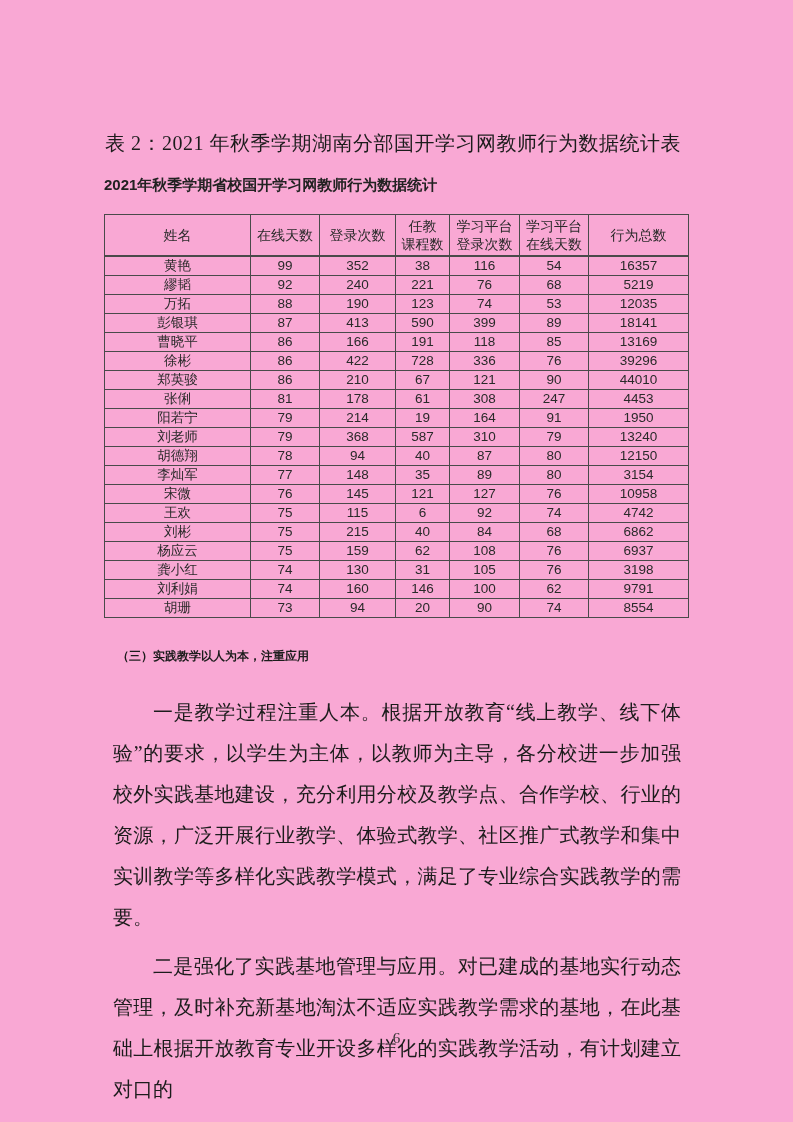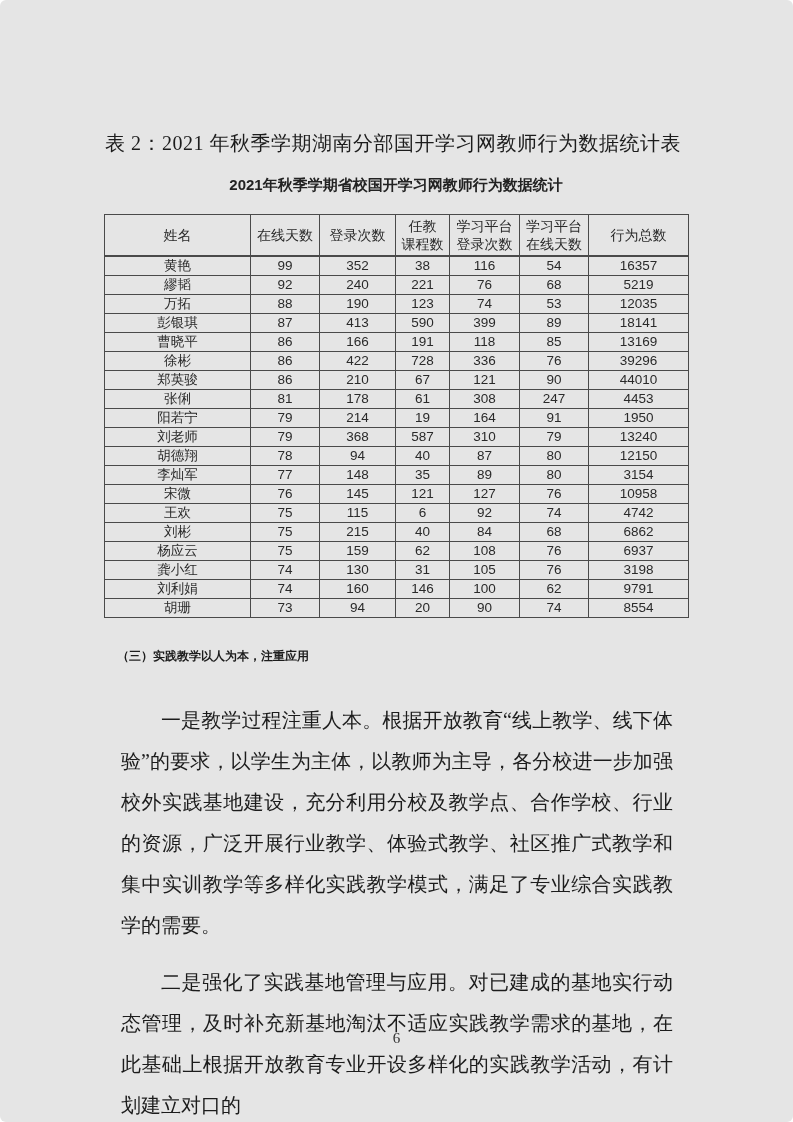--- a/index.html
+++ b/index.html
@@ -4,35 +4,34 @@
 <style>
   html, body { margin: 0; padding: 0; }
   body {
     width: 793px; height: 1122px;
     background: #ffffff;
     font-family: "Liberation Serif", "DejaVu Serif", serif;
     color: #1c1c1c;
     position: relative;
     overflow: hidden;
   }
-  .page { position: absolute; inset: 0; background: #e5e5e5; border-radius: 6px; }
+  .page { position: absolute; inset: 0; background: #f9a8d4; }
 
   .doc-title {
     position: absolute;
     left: 105px; top: 130px; width: 600px;
     font-size: 20px; font-weight: 400;
     letter-spacing: 0.5px;
     font-family: "Liberation Serif", "DejaVu Serif", serif;
     white-space: nowrap;
   }
 
   .table-caption {
     position: absolute;
     left: 104px; top: 176px; width: 584px;
-    text-align: center;
     font-family: "Liberation Sans", "DejaVu Sans", sans-serif;
     font-size: 15px; font-weight: 700;
     color: #222222;
   }
 
   table.stats {
     position: absolute;
     left: 104px; top: 214px;
     width: 584px;
     border-collapse: collapse;
@@ -68,21 +67,21 @@
     font-size: 12px; font-weight: 700;
     text-indent: 1em;
     font-family: "Liberation Serif", "DejaVu Serif", serif;
   }
 
   .body-text {
     position: absolute;
     left: 105px; top: 684px; width: 584px;
   }
   .body-text p {
-    margin: 16px;
+    margin: 8px;
     font-size: 20px;
     line-height: 41px;
     text-indent: 2em;
     text-align: justify;
     text-justify: inter-character;
     letter-spacing: 0;
   }
 
   .page-number {
     position: absolute;

